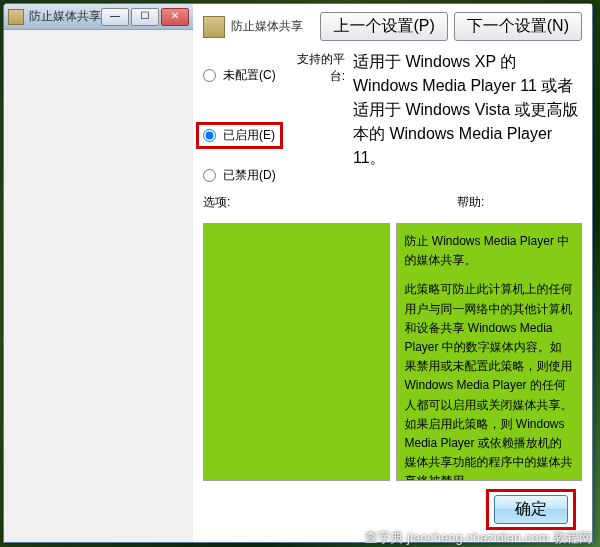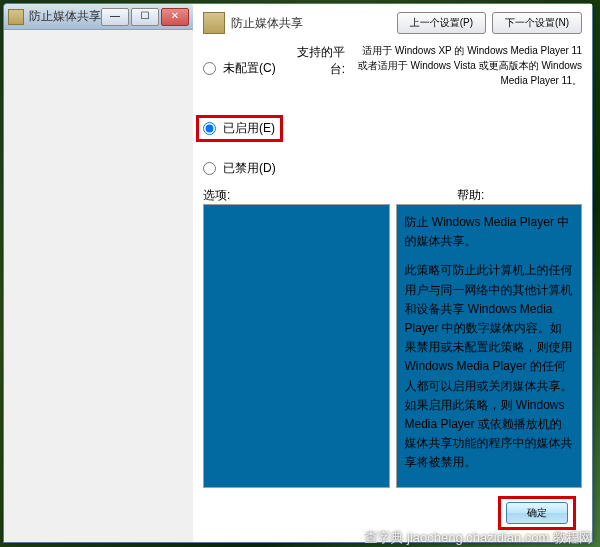--- a/index.html
+++ b/index.html
@@ -83,21 +83,21 @@
   background: linear-gradient(to bottom, #d6c48a, #b8a25c);
   border: 1px solid #8a7840;
 }
 .header-title { font-size: 12px; color: #333; }
 .nav-buttons { display: flex; gap: 6px; }
 .btn {
   padding: 3px 12px;
   border: 1px solid #888;
   background: linear-gradient(to bottom, #fdfdfd, #e4e6ea);
   border-radius: 3px;
-  font-size: 10px;
+  font-size: 16px;
   cursor: pointer;
 }
 .form-area { display: flex; gap: 10px; }
 .radios {
   width: 80px;
   display: flex;
   flex-direction: column;
   gap: 18px;
   padding-top: 18px;
 }
@@ -113,33 +113,32 @@
 .field-row { display: flex; margin-bottom: 6px; }
 .field-label { width: 60px; text-align: right; padding-right: 8px; padding-top: 2px; font-size: 12px; }
 .comment-box {
   flex: 1;
   height: 62px;
   border: 1px solid #a0a0a0;
   background: #fff;
 }
 .platform-text {
   flex: 1;
-  font-size: 10px;
+  font-size: 16px;
   line-height: 1.5;
   padding-top: 1px;
-  text-align: right;
-}
-.mid-labels { display: flex; margin-top: 10px; margin-bottom: 0; }
+}
+.mid-labels { display: flex; margin-top: 10px; margin-bottom: 12px; }
 .mid-labels div { font-size: 12px; }
 .mid-labels .opt { width: 254px; }
 .panes { display: flex; flex: 1; gap: 6px; min-height: 0; }
 .pane {
   flex: 1;
   border: 1px solid #a0a0a0;
-  background: #0369a1;
+  background: #84cc16;
   padding: 8px;
   font-size: 12px;
   line-height: 1.6;
   overflow: hidden;
 }
 .pane p { margin-bottom: 10px; }
 .footer {
   display: flex;
   justify-content: flex-end;
   padding: 8px 6px 4px;

